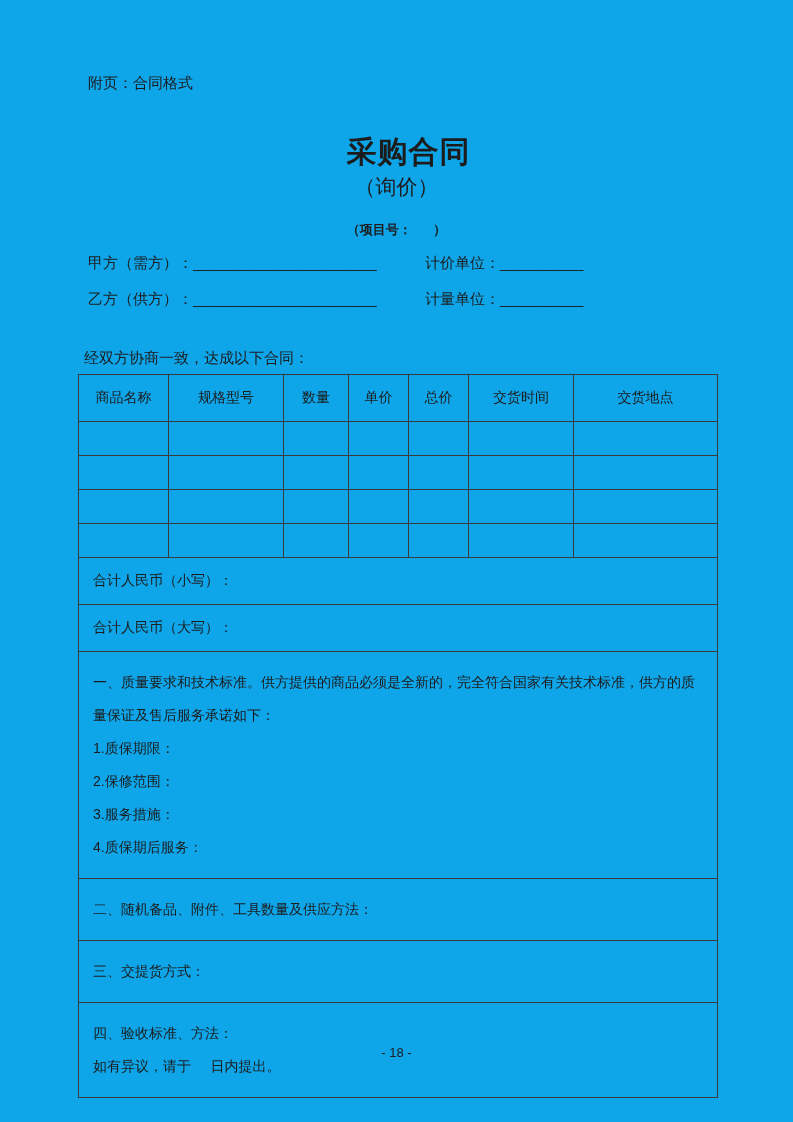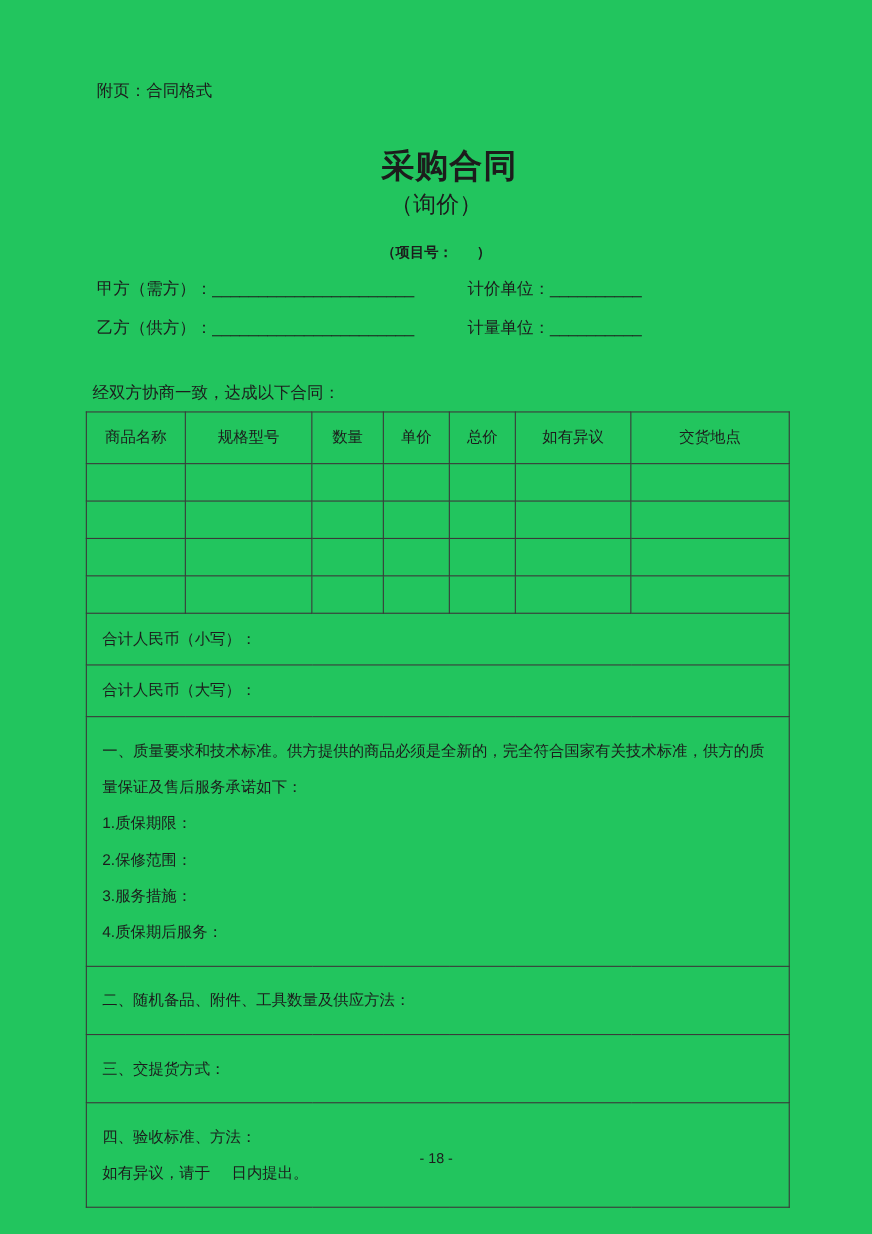--- a/index.html
+++ b/index.html
@@ -3,21 +3,21 @@
 <meta charset="utf-8">
 <style>
   * { margin: 0; padding: 0; box-sizing: border-box; }
   html, body { background: #888; }
   body { font-family: "Liberation Sans", "DejaVu Sans", sans-serif; }
   .page {
     position: relative;
     width: 793px;
     height: 1122px;
     margin: 0 auto;
-    background: #22c55e;
+    background: #0ea5e9;
     color: #1c1c1c;
     overflow: hidden;
     padding-top: 73px;
   }
   .attachment {
     margin-left: 88px;
     font-size: 15px;
     line-height: 20px;
   }
   .title {
@@ -137,21 +137,21 @@
       <col style="width:105px">
       <col style="width:144px">
     </colgroup>
     <thead>
       <tr>
         <th>商品名称</th>
         <th>规格型号</th>
         <th>数量</th>
         <th>单价</th>
         <th>总价</th>
-        <th>如有异议</th>
+        <th>交货时间</th>
         <th>交货地点</th>
       </tr>
     </thead>
     <tbody>
       <tr>
         <td class="empty-cell"></td>
         <td class="empty-cell"></td>
         <td class="empty-cell"></td>
         <td class="empty-cell"></td>
         <td class="empty-cell"></td>

